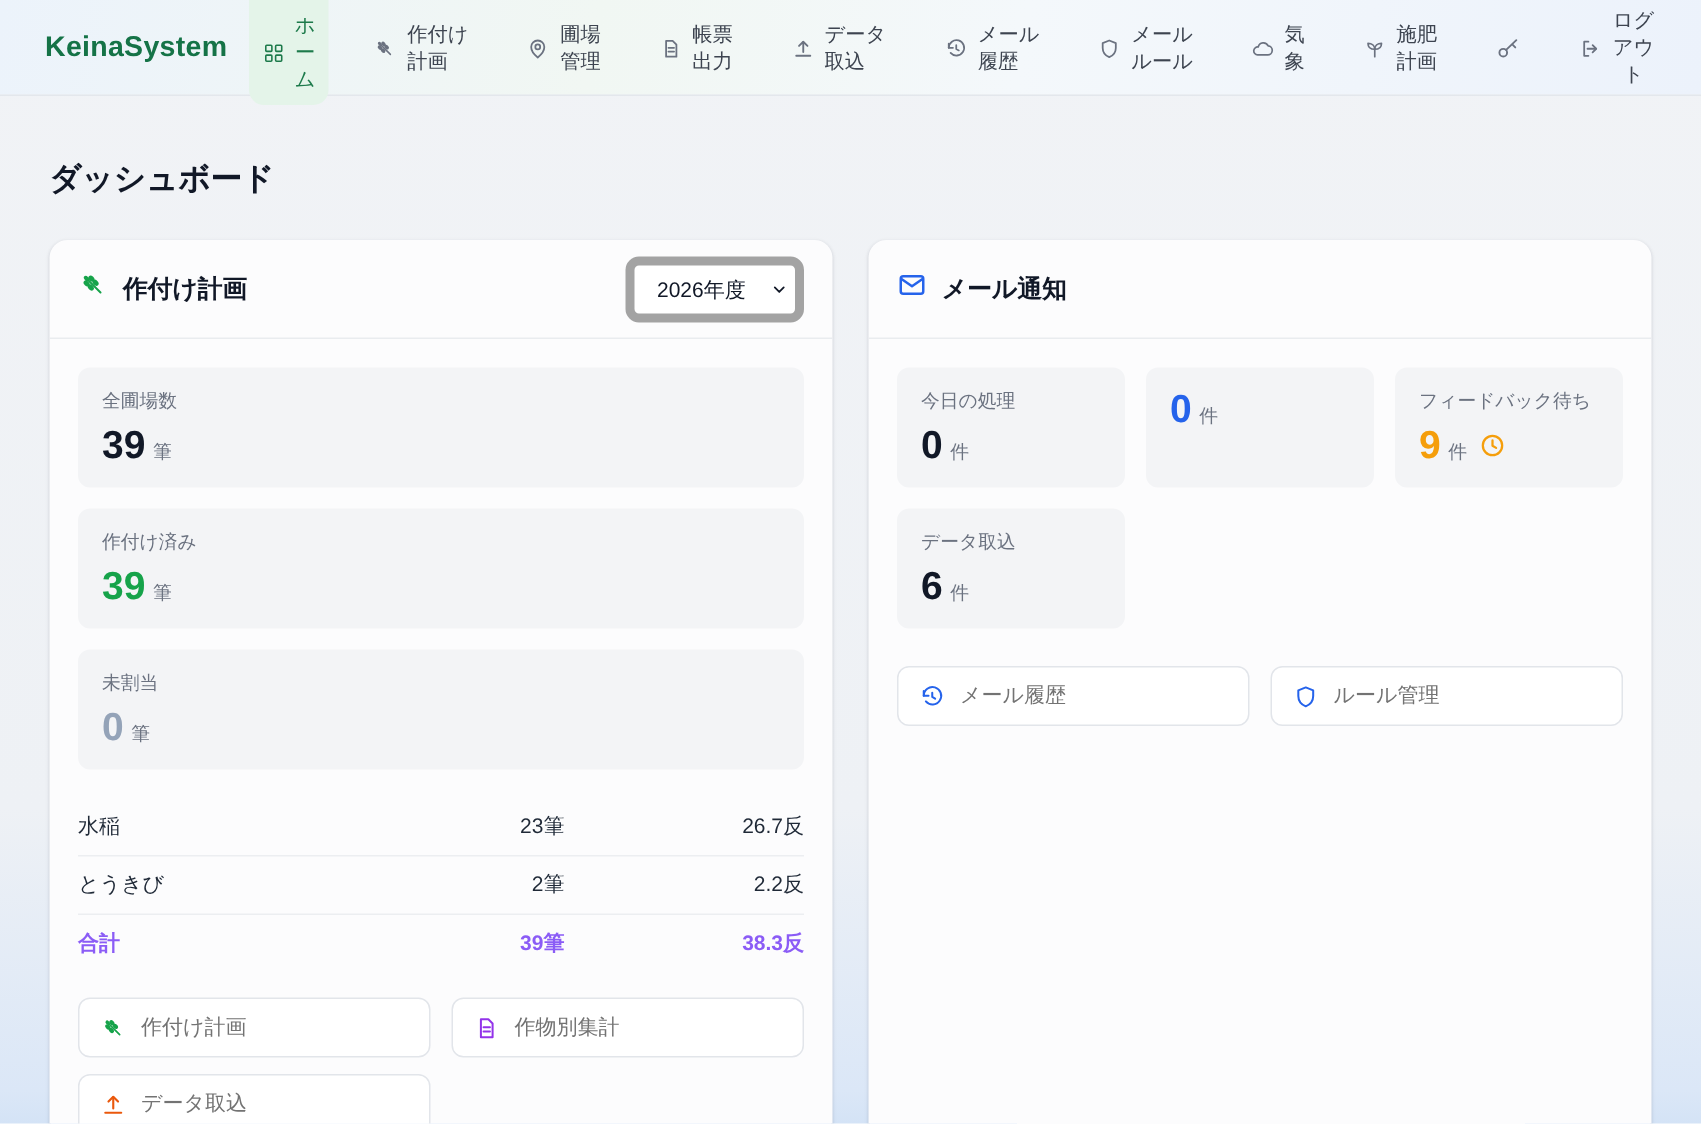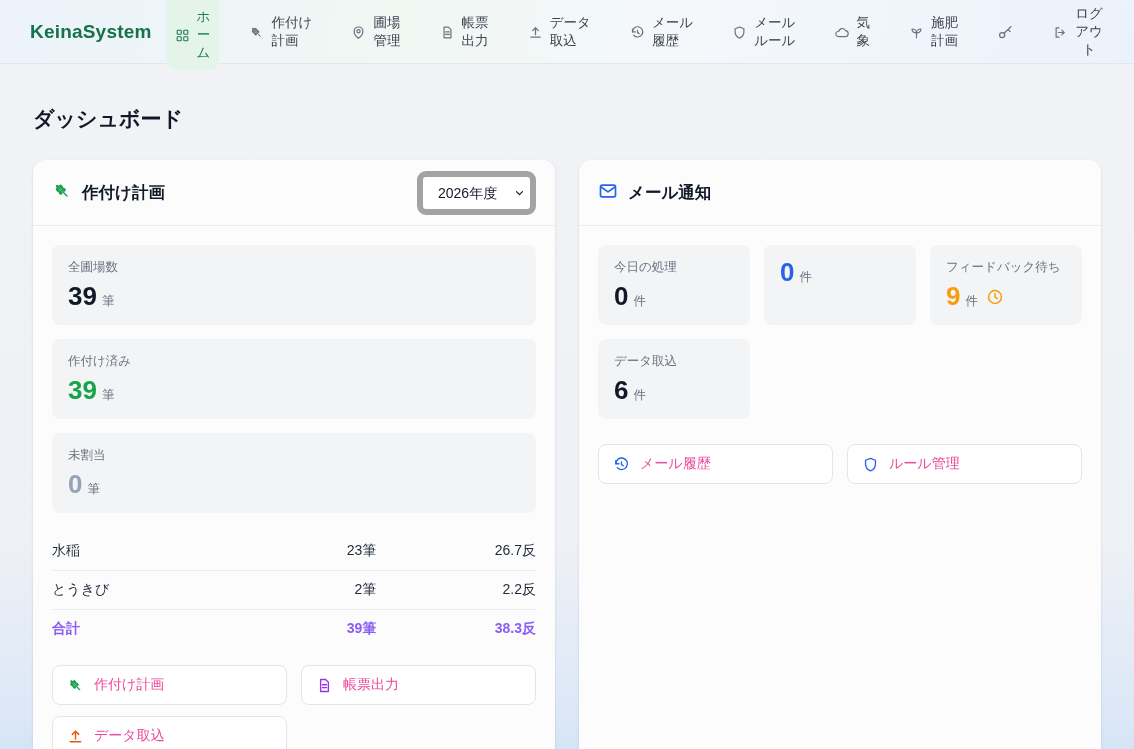--- a/index.html
+++ b/index.html
@@ -71,21 +71,21 @@
   table.crop { width:100%; border-collapse:collapse; font-size:14px; color:#1f2937; }
   table.crop td { padding:10px 0; border-bottom:1px solid #eceef1; }
   table.crop td.c-count { text-align:right; width:26%; }
   table.crop td.c-area { text-align:right; width:33%; }
   table.crop tr.total td { font-weight:700; color:#8b5cf6; border-bottom:none; }
   
   .btn-grid { display:grid; grid-template-columns:1fr 1fr; gap:11px 14px; margin-top:17px; }
   .action-btn {
     display:flex; align-items:center; gap:10px; height:40px; padding:0 14px;
     background:#fff; border:1px solid #e2e5ea; border-radius:8px;
-    font-family:Liberation Sans, sans-serif; font-size:14px; color:#ec4899; cursor:pointer; text-align:left;
+    font-family:Liberation Sans, sans-serif; font-size:14px; color:#737373; cursor:pointer; text-align:left;
   }
   .action-btn .bicon { display:flex; }
   .ic-green { color:#16a34a; } .ic-blue { color:#2563eb; }
   .ic-purple { color:#9333ea; } .ic-orange { color:#ea580c; }
   .mail-buttons { margin-top:25px; }
 </style>
 </head>
 <body>
 
 <svg width="0" height="0" style="position:absolute">
@@ -316,21 +316,21 @@
                 </svg>
               </span>
             <span>作付け計画</span>
           </button>
           <button class="action-btn">
             <span class="bicon ic-purple">
                 <svg width="17" height="17" viewBox="0 0 24 24">
                   <use href="#i-doc"></use>
                 </svg>
               </span>
-            <span>帳票出力</span>
+            <span>作物別集計</span>
           </button>
           <button class="action-btn">
             <span class="bicon ic-orange">
                 <svg width="17" height="17" viewBox="0 0 24 24">
                   <use href="#i-upload"></use>
                 </svg>
               </span>
             <span>データ取込</span>
           </button>
         </div>

